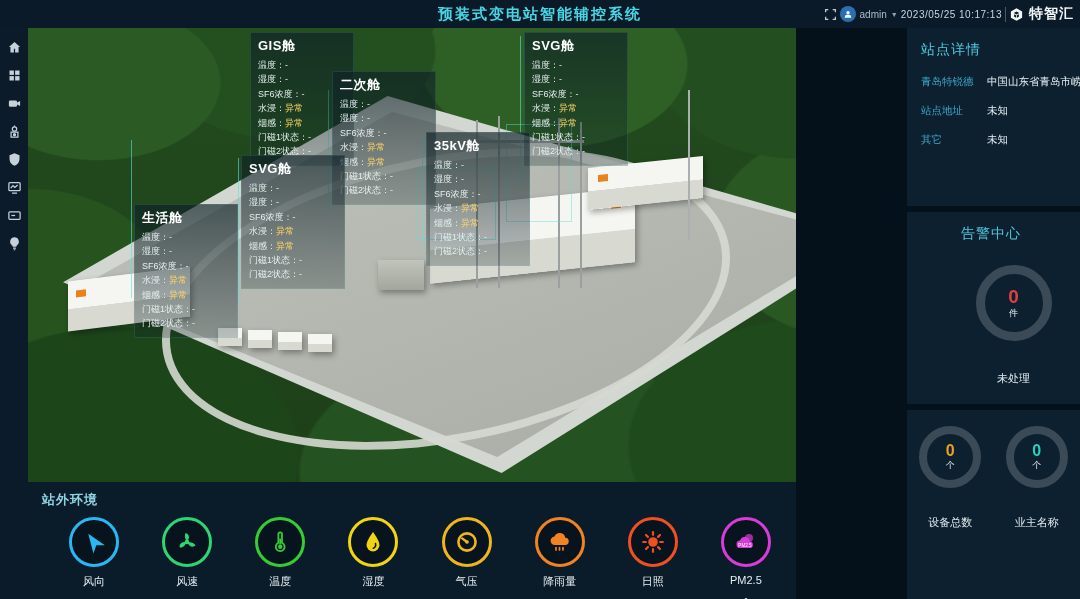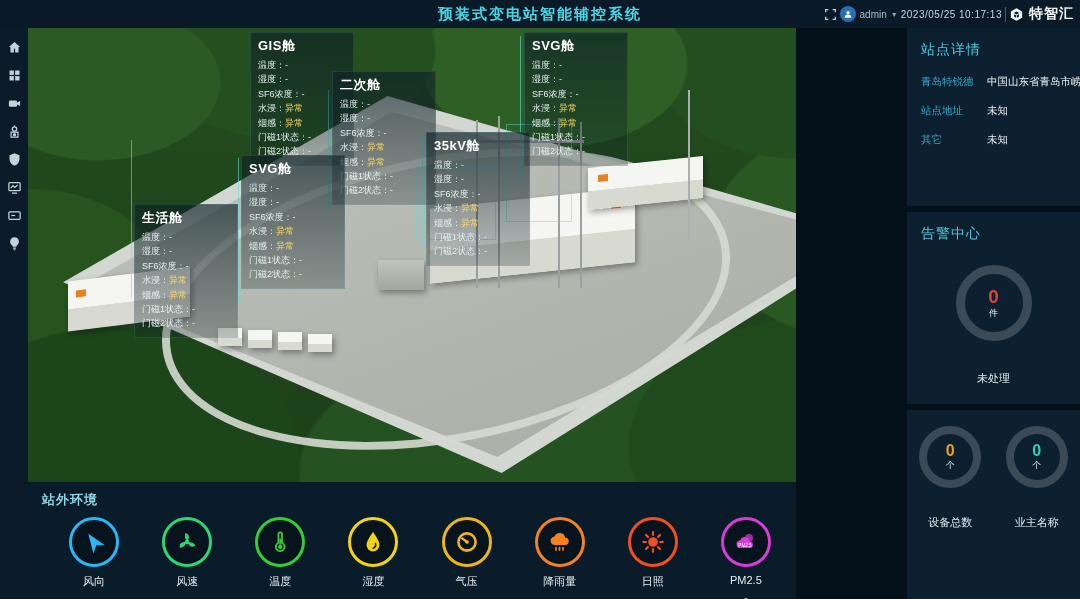--- a/index.html
+++ b/index.html
@@ -88,21 +88,21 @@
   .env-item{display:flex;flex-direction:column;align-items:center;width:72px;}
   .env-ring{width:44px;height:44px;border-radius:50%;border:3px solid;display:flex;align-items:center;justify-content:center;
     background:rgba(0,0,0,.25);}
   .env-ring svg{width:24px;height:24px;}
   .env-label{margin-top:7px;font-size:11px;color:#e6eef2;white-space:nowrap;}
   .env-value{margin-top:6px;font-size:10px;color:#bccbd5;}
   
   .rpanel{position:absolute;left:907px;top:28px;width:173px;height:571px;}
   .sect{position:absolute;left:0;width:173px;background:#0d2030;box-sizing:border-box;}
   .s1{top:0;height:178px;}
-  .s2{top:184px;height:192px;}
+  .s2{top:184px;height:192px;padding-left:40px;}
   .s3{top:382px;height:189px;}
   .s-title{color:#4fc8dc;font-size:14px;font-weight:normal;letter-spacing:1px;padding:13px 0 0 14px;}
   .fields{padding:8px 10px 0 14px;}
   .field{display:flex;font-size:10.5px;line-height:29px;}
   .f-label{color:#3aa8c8;width:66px;flex:none;}
   .f-value{color:#e8f0f4;white-space:nowrap;}
   .ring-wrap{display:flex;flex-direction:column;align-items:center;}
   .bigring{margin-top:22px;width:58px;height:58px;border-radius:50%;border:9px solid #3a4a56;
     display:flex;flex-direction:column;align-items:center;justify-content:center;}
   .bigring .cnt{font-size:19px;font-weight:bold;line-height:19px;}

